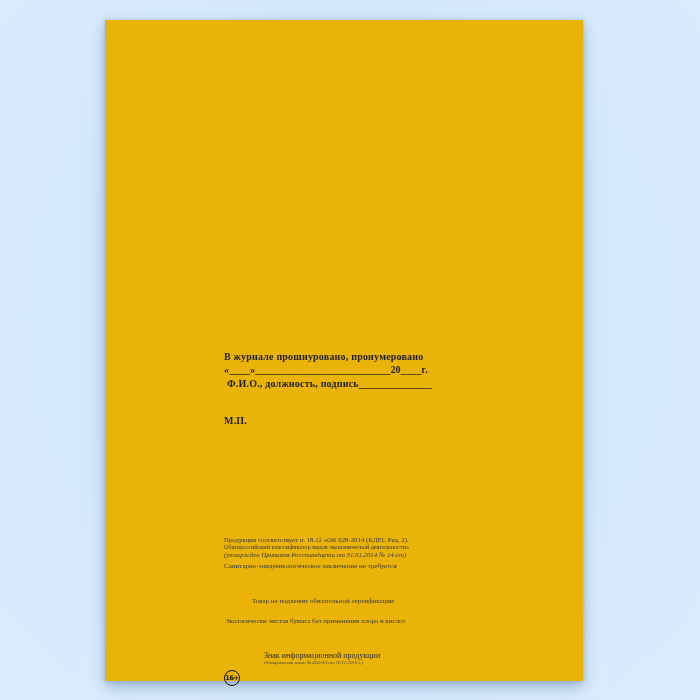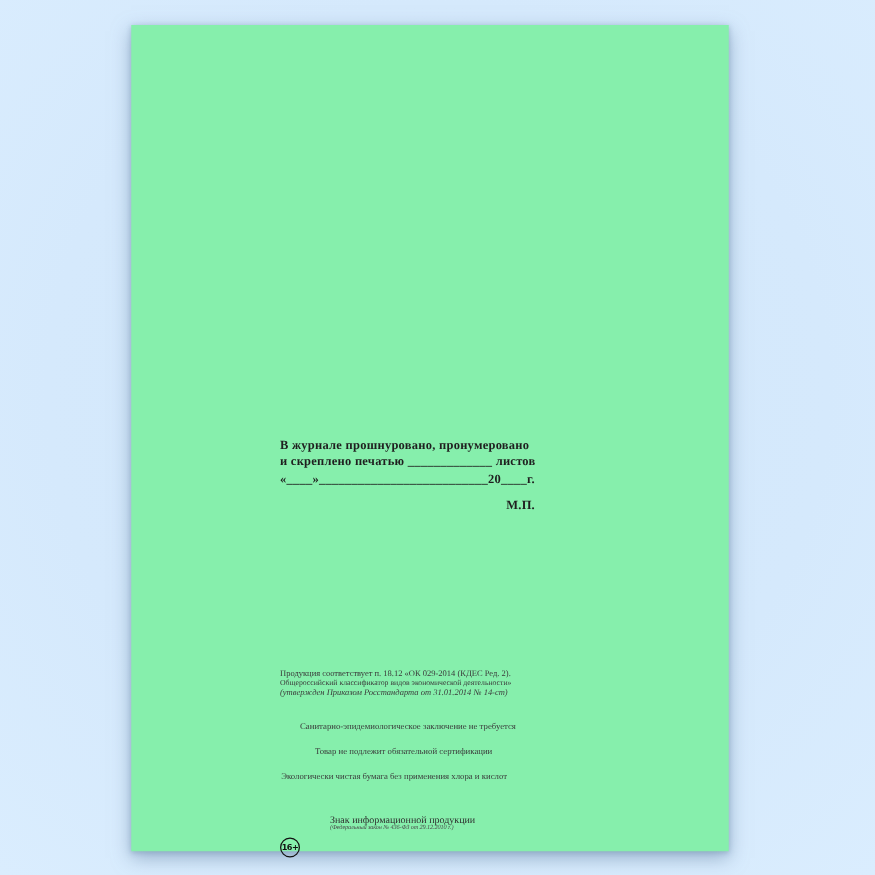--- a/index.html
+++ b/index.html
@@ -13,41 +13,41 @@
     overflow: hidden;
     background: radial-gradient(circle at 50% 45%, #d2e7fb 0%, #d5e9fc 60%, #daedfe 100%);
     font-family: "Liberation Serif", serif;
   }
   .page {
     position: absolute;
     left: 105px;
     top: 20px;
     width: 478px;
     height: 661px;
-    background: #86efac;
+    background: #eab308;
     box-shadow: 0 5px 14px rgba(118, 147, 178, 0.65), 0 1px 4px rgba(118, 147, 178, 0.45);
   }
   
   .stitch-block {
     position: absolute;
     left: 119px;
     top: 330px;
     width: 208px;
     color: #1f1f1f;
     font-weight: bold;
     font-size: 10px;
     line-height: 13.4px;
     letter-spacing: 0.2px;
     white-space: nowrap;
   }
   .stitch-line-4 { padding-left: 3px; }
   .seal-line {
-    text-align: right;
+    text-align: left;
     padding-right: 4px;
-    margin-top: 8px;
+    margin-top: 24px;
   }
   
   .footer {
     position: absolute;
     left: 119px;
     top: 516px;
     width: 240px;
     height: 130px;
     color: #3a3a3a;
   }
@@ -59,21 +59,21 @@
   .classifier-l1 { font-size: 6.8px; line-height: 7.4px; }
   .classifier-l2 { font-size: 6.2px; line-height: 7.2px; }
   .classifier-l3 { font-size: 6.8px; line-height: 7.4px; font-style: italic; }
   .footer-line {
     position: absolute;
     left: 0;
     font-size: 7px;
     line-height: 8px;
     white-space: nowrap;
   }
-  .sanitary-line { top: 41px; margin-left: 16px; }
+  .sanitary-line { top: 26px; }
   .certification-line { top: 61px; padding-left: 1px; margin-left: 27px; }
   .ecology-line { top: 81px; padding-left: 1px; }
   .badge-row {
     position: absolute;
     left: 0;
     top: 94px;
     display: flex;
     align-items: center;
   }
   .age-badge {
@@ -108,22 +108,22 @@
     letter-spacing: -0.1px;
   }
 </style>
 </head>
 <body>
 
 <div class="page">
 
   <div class="stitch-block">
     <div class="stitch-line-1">В журнале прошнуровано, пронумеровано</div>
-    <div class="stitch-line-2">и скреплено печатью _____________ листов</div>
     <div class="stitch-line-3">«____»__________________________20____г.</div>
+    <div class="stitch-line-4">Ф.И.О., должность, подпись______________</div>
     <div class="seal-line">М.П.</div>
   </div>
 
   <div class="footer">
     <div class="classifier">
       <div class="classifier-l1">Продукция соответствует п. 18.12 «ОК 029-2014 (КДЕС Ред. 2).</div>
       <div class="classifier-l2">Общероссийский классификатор видов экономической деятельности»</div>
       <div class="classifier-l3">(утвержден Приказом Росстандарта от 31.01.2014 № 14-ст)</div>
     </div>
 

